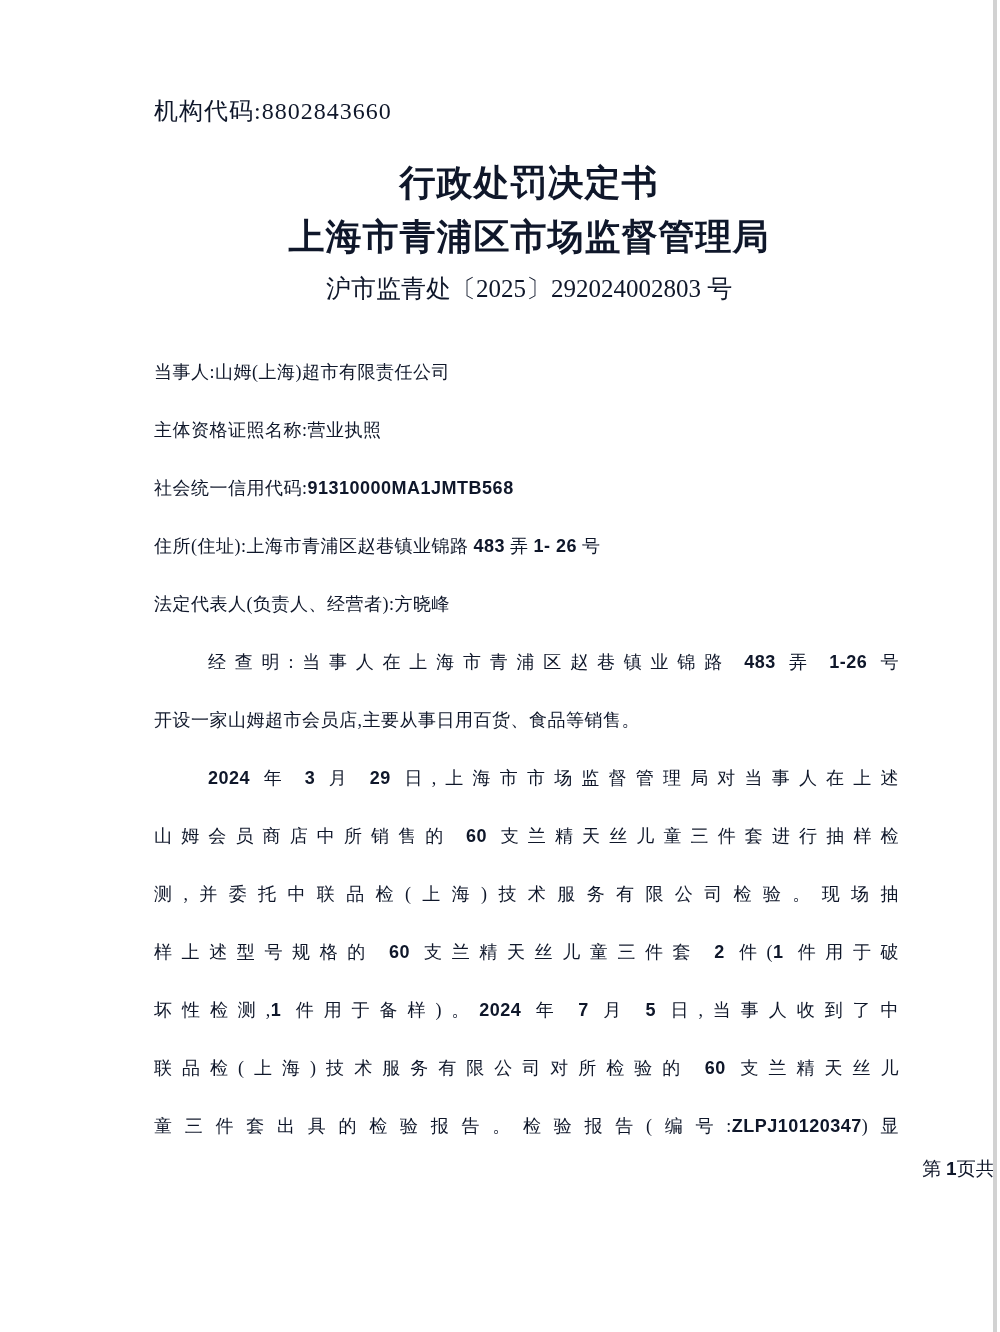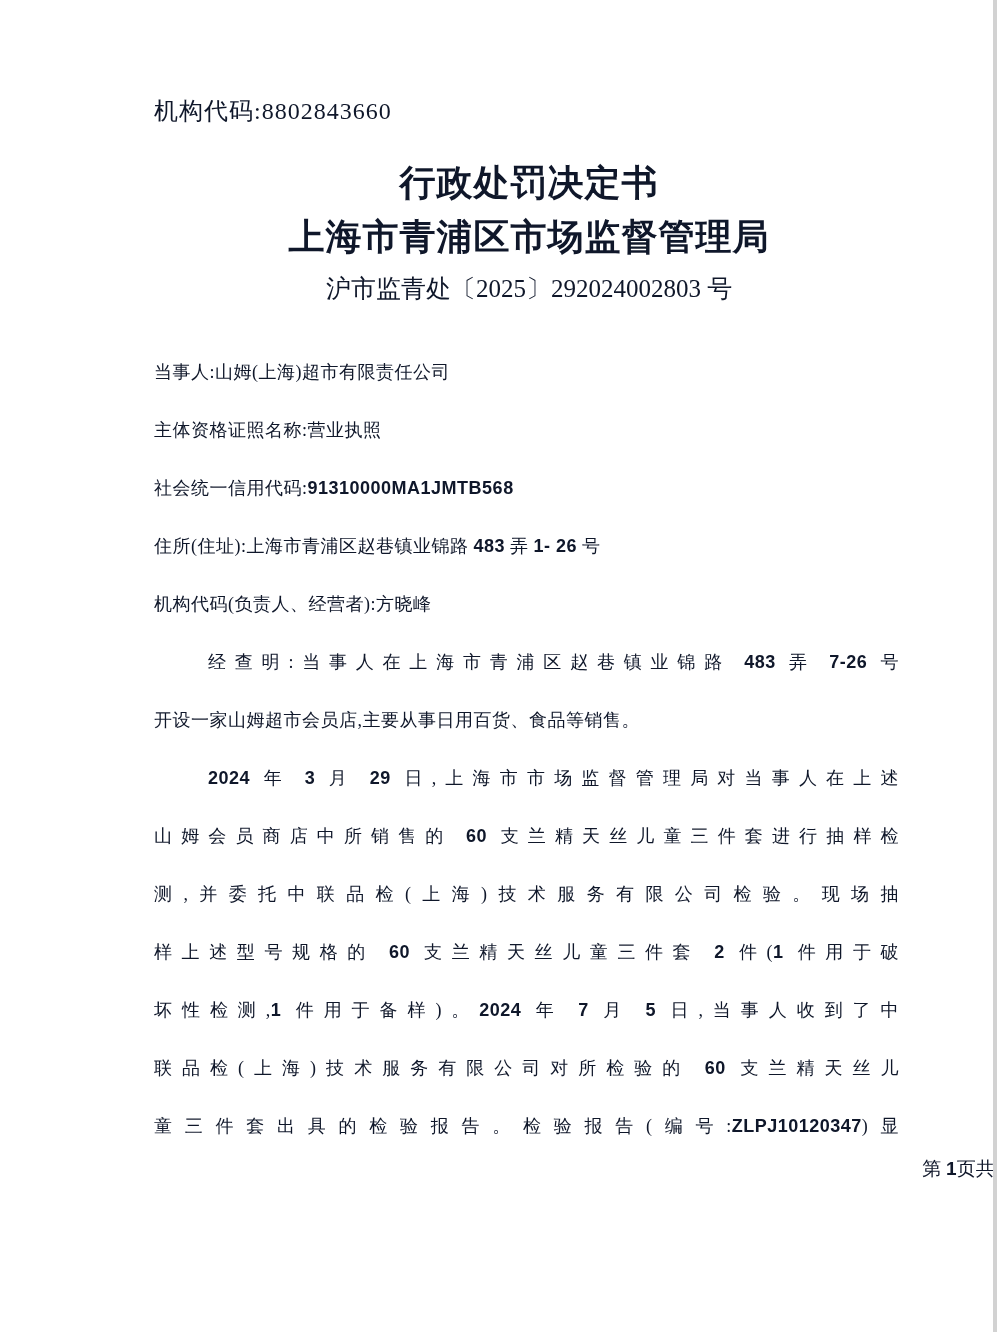--- a/index.html
+++ b/index.html
@@ -80,22 +80,22 @@
     <div>上海市青浦区市场监督管理局</div>
   </div>
 
   <div class="doc-number">沪市监青处〔2025〕292024002803 号</div>
 
   <div class="body-block">
     <div class="line mixed">当事人:山姆(上海)超市有限责任公司</div>
     <div class="line mixed">主体资格证照名称:营业执照</div>
     <div class="line mixed">社会统一信用代码:<span class="latin">91310000MA1JMTB568</span></div>
     <div class="line mixed">住所(住址):上海市青浦区赵巷镇业锦路 <span class="latin">483</span> 弄 <span class="latin">1- 26</span> 号</div>
-    <div class="line mixed">机构代码(负责人、经营者):方晓峰</div>
-    <div class="line mixed indent fill">经查明:当事人在上海市青浦区赵巷镇业锦路 <span class="latin">483</span> 弄 <span class="latin">7-26</span> 号</div>
+    <div class="line mixed">法定代表人(负责人、经营者):方晓峰</div>
+    <div class="line mixed indent fill">经查明:当事人在上海市青浦区赵巷镇业锦路 <span class="latin">483</span> 弄 <span class="latin">1-26</span> 号</div>
     <div class="line mixed">开设一家山姆超市会员店,主要从事日用百货、食品等销售。</div>
     <div class="line mixed indent fill"><span class="latin">2024</span> 年 <span class="latin">3</span> 月 <span class="latin">29</span> 日,上海市市场监督管理局对当事人在上述</div>
     <div class="line mixed fill">山姆会员商店中所销售的 <span class="latin">60</span> 支兰精天丝儿童三件套进行抽样检</div>
     <div class="line mixed fill">测,并委托中联品检(上海)技术服务有限公司检验。现场抽</div>
     <div class="line mixed fill">样上述型号规格的 <span class="latin">60</span> 支兰精天丝儿童三件套 <span class="latin">2</span> 件(<span class="latin">1</span> 件用于破</div>
     <div class="line mixed fill">坏性检测,<span class="latin">1</span> 件用于备样)。<span class="latin">2024</span> 年 <span class="latin">7</span> 月 <span class="latin">5</span> 日,当事人收到了中</div>
     <div class="line mixed fill">联品检(上海)技术服务有限公司对所检验的 <span class="latin">60</span> 支兰精天丝儿</div>
     <div class="line mixed fill">童三件套出具的检验报告。检验报告(编号:<span class="latin">ZLPJ10120347</span>)显</div>
   </div>
 

